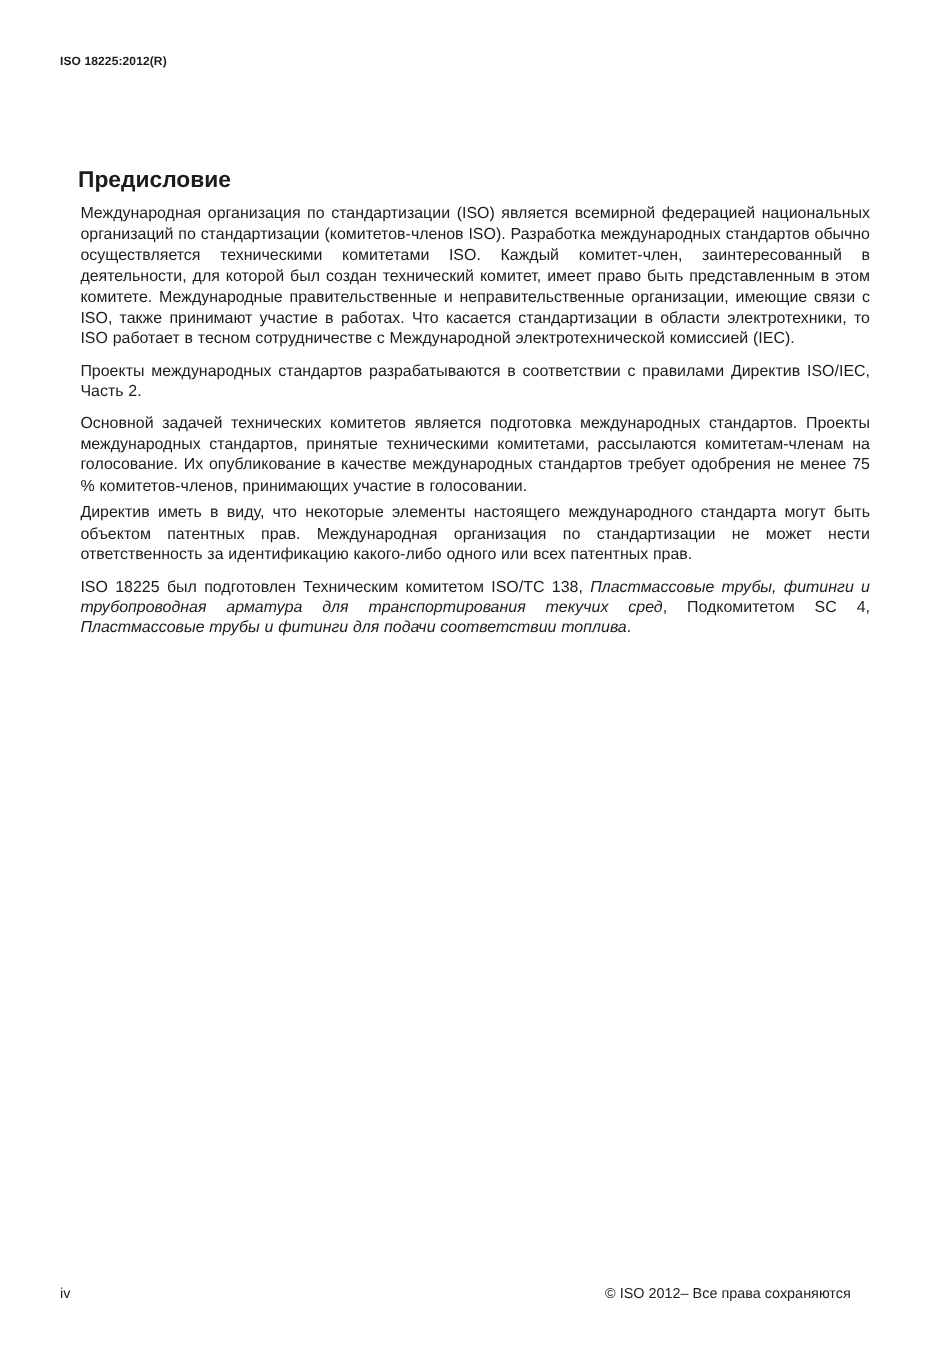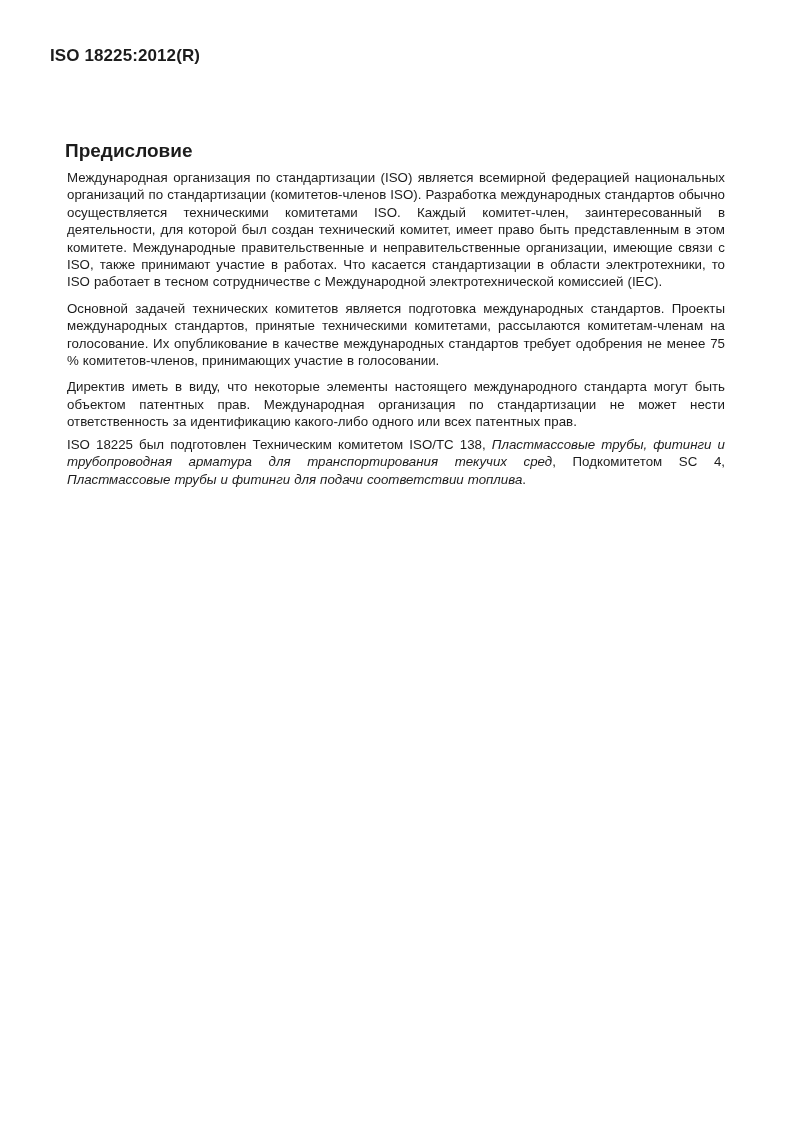--- a/index.html
+++ b/index.html
@@ -13,21 +13,21 @@
     height: 1122px;
     background: #ffffff;
     font-family: "Liberation Sans", sans-serif;
     color: #1c1c1c;
     overflow: hidden;
   }
   .header {
     position: absolute;
     left: 50px;
     top: 46px;
-    font-size: 17px;
+    font-size: 10px;
     font-weight: bold;
     letter-spacing: 0.1px;
   }
   .doc-title {
     position: absolute;
     left: 50px;
     top: 125px;
     margin: 15px;
     font-size: 19px;
     font-weight: bold;
@@ -68,19 +68,24 @@
 <div class="page">
 
   <div class="header">
     <span>ISO 18225:2012(R)</span>
   </div>
 
   <h1 class="doc-title">Предисловие</h1>
 
   <div class="body-block">
       <p class="para"><span>Международная организация по стандартизации (ISO) является всемирной федерацией национальных организаций по стандартизации (комитетов-членов ISO). Разработка международных стандартов обычно осуществляется техническими комитетами ISO. Каждый комитет-член, заинтересованный в деятельности, для которой был создан технический комитет, имеет право быть представленным в этом комитете. Международные правительственные и неправительственные организации, имеющие связи с ISO, также принимают участие в работах. Что касается стандартизации в области электротехники, то ISO работает в тесном сотрудничестве с Международной электротехнической комиссией (IEC).</span></p>
+      <p class="para"><span>Проекты международных стандартов разрабатываются в соответствии с правилами Директив ISO/IEC, Часть 2.</span></p>
       <p class="para"><span>Основной задачей технических комитетов является подготовка международных стандартов. Проекты международных стандартов, принятые техническими комитетами, рассылаются комитетам-членам на голосование. Их опубликование в качестве международных стандартов требует одобрения не менее 75 % комитетов-членов, принимающих участие в голосовании.</span></p>
       <p class="para"><span>Директив иметь в виду, что некоторые элементы настоящего международного стандарта могут быть объектом патентных прав. Международная организация по стандартизации не может нести ответственность за идентификацию какого-либо одного или всех патентных прав.</span></p>
       <p class="para"><span>ISO 18225 был подготовлен Техническим комитетом ISO/TC 138, </span><em>Пластмассовые трубы, фитинги и трубопроводная арматура для транспортирования текучих сред</em><span>, Подкомитетом SC 4, </span><em>Пластмассовые трубы и фитинги для подачи соответствии топлива</em><span>.</span></p>
     </div>
 
+  <div class="footer">
+    <span>iv</span>
+    <span>© ISO 2012– Все права сохраняются</span>
+  </div>
 
 </div>
 
 </body></html>

